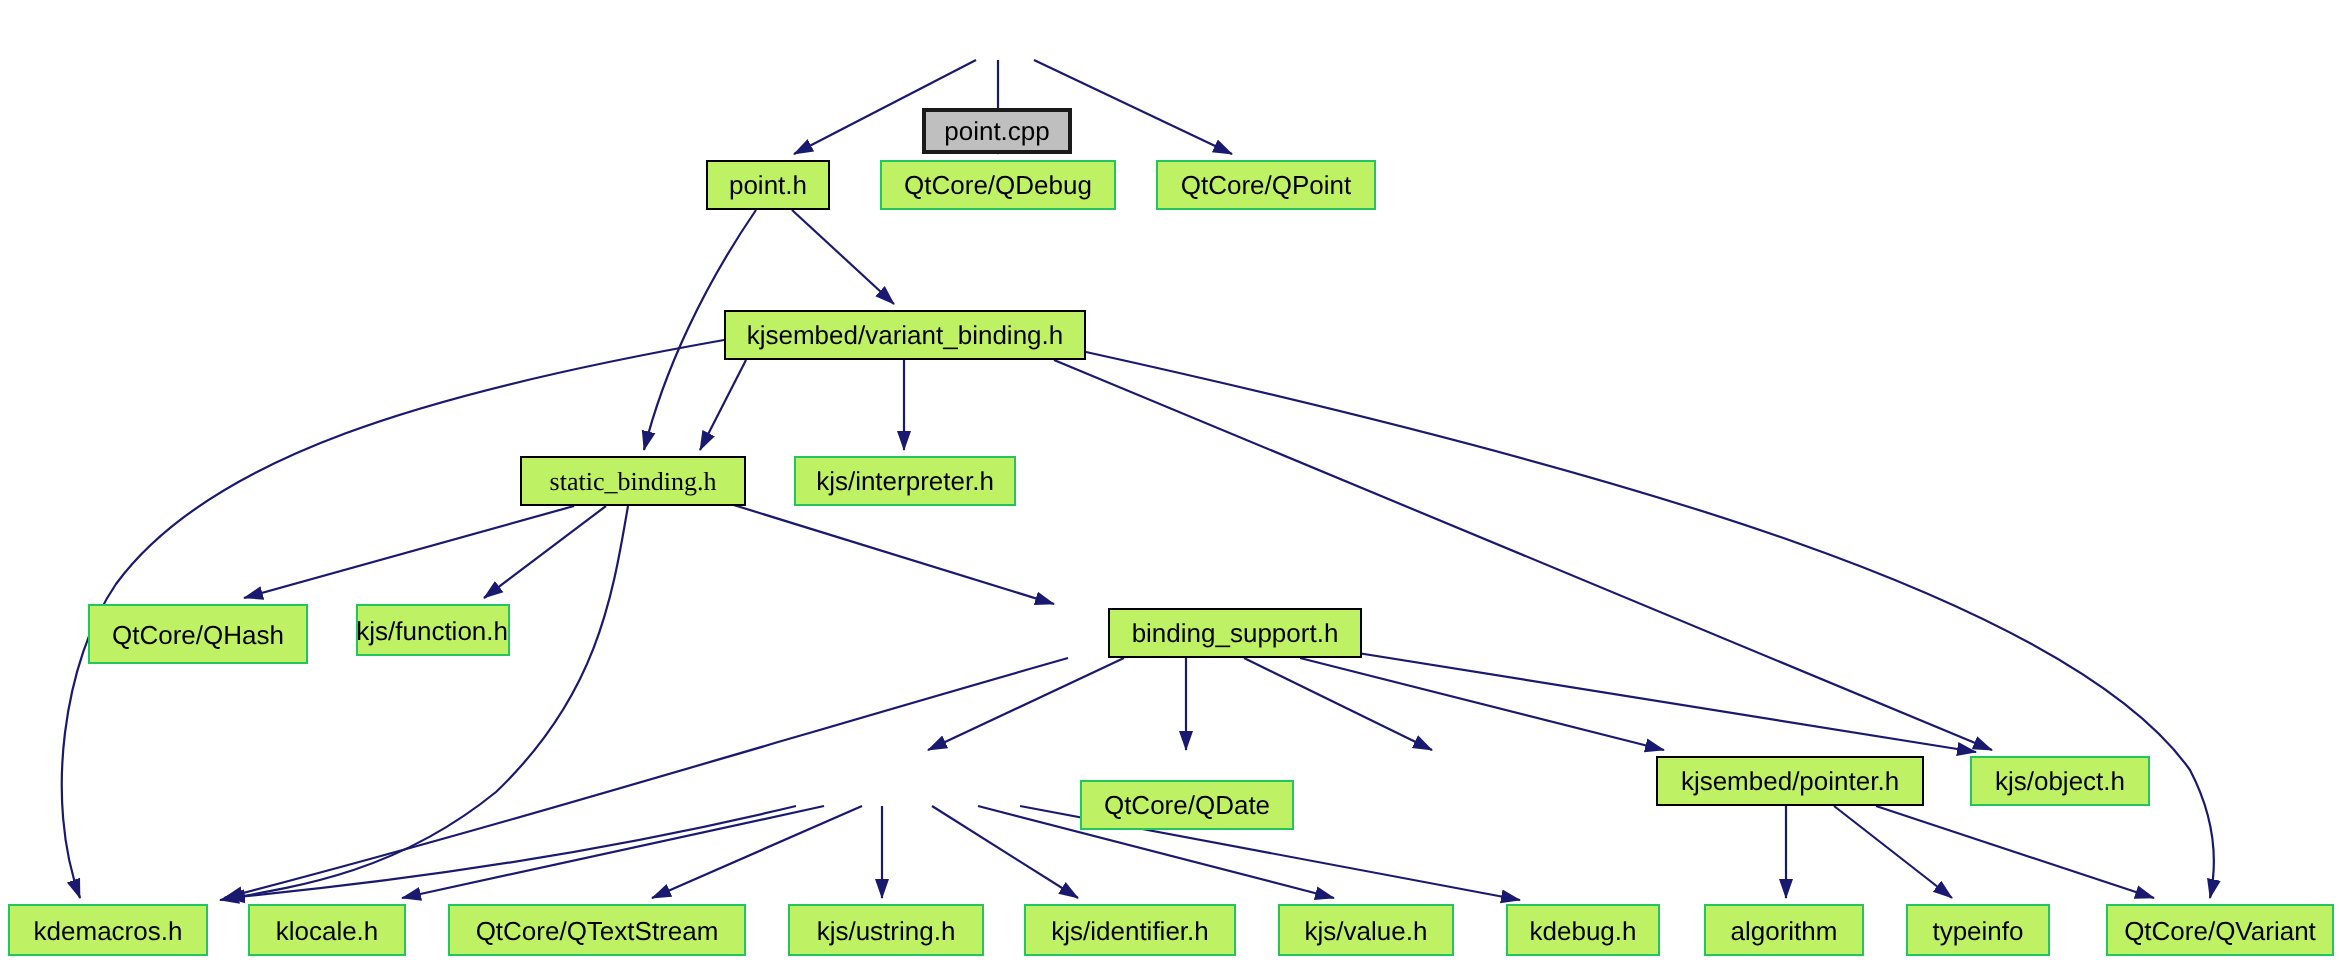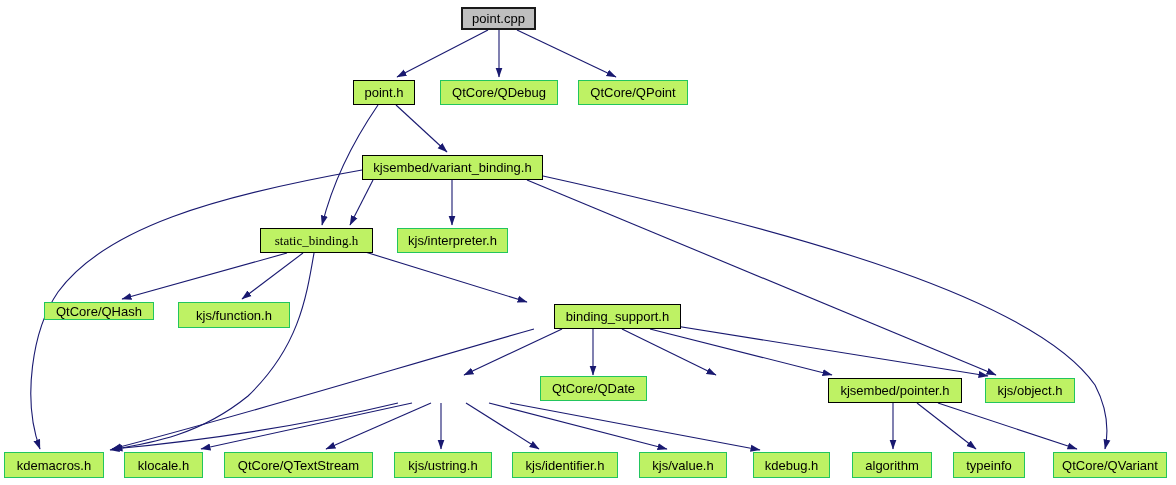--- a/index.html
+++ b/index.html
@@ -28,20 +28,21 @@
     font-size: 13px;
     line-height: 1;
     color: #000000;
     white-space: nowrap;
     z-index: 2;
   }
   .node.internal { border-color: #000000; }
   .node.root {
     background: #bfbfbf;
     border: 2px solid #1a1a1a;
+    margin-top: 47px;
   }
 </style>
 </head>
 <body>
 
 <div class="canvas">
   <svg class="edges" xmlns="http://www.w3.org/2000/svg" viewBox="0 0 1176 485">
       <defs>
         <marker id="arrow" markerUnits="userSpaceOnUse" markerWidth="12" markerHeight="9" refX="9.5" refY="4" orient="auto">
           <path d="M0,0.5 L10,4 L0,7.5 z" fill="#191970"></path>
@@ -93,30 +94,30 @@
     </div>
     <div class="node external" style="left: 578px; top: 80px; width: 110px; height: 25px;">
       <span>QtCore/QPoint</span>
     </div>
     <div class="node internal" style="left: 260px; top: 228px; width: 113px; height: 25px; font-family: Liberation Serif, serif;">
       <span>static_binding.h</span>
     </div>
     <div class="node external" style="left: 397px; top: 228px; width: 111px; height: 25px;">
       <span>kjs/interpreter.h</span>
     </div>
-    <div class="node external" style="left: 44px; top: 302px; width: 110px; height: 18px;">
+    <div class="node external" style="left: 44px; top: 302px; width: 110px; height: 30px;">
       <span>QtCore/QHash</span>
     </div>
-    <div class="node external" style="left: 178px; top: 302px; width: 112px; height: 26px;">
+    <div class="node external" style="left: 178px; top: 302px; width: 77px; height: 26px; justify-content: flex-end;">
       <span>kjs/function.h</span>
     </div>
     <div class="node internal" style="left: 530px; top: 304px; width: 127px; height: 25px; margin-left: 24px;">
       <span>binding_support.h</span>
     </div>
-    <div class="node external" style="left: 540px; top: 376px; width: 107px; height: 25px;">
+    <div class="node external" style="left: 540px; top: 390px; width: 107px; height: 25px;">
       <span>QtCore/QDate</span>
     </div>
     <div class="node internal" style="left: 828px; top: 378px; width: 134px; height: 25px;">
       <span>kjsembed/pointer.h</span>
     </div>
     <div class="node external" style="left: 985px; top: 378px; width: 90px; height: 25px;">
       <span>kjs/object.h</span>
     </div>
     <div class="node external" style="left: 4px; top: 452px; width: 100px; height: 26px;">
       <span>kdemacros.h</span>

